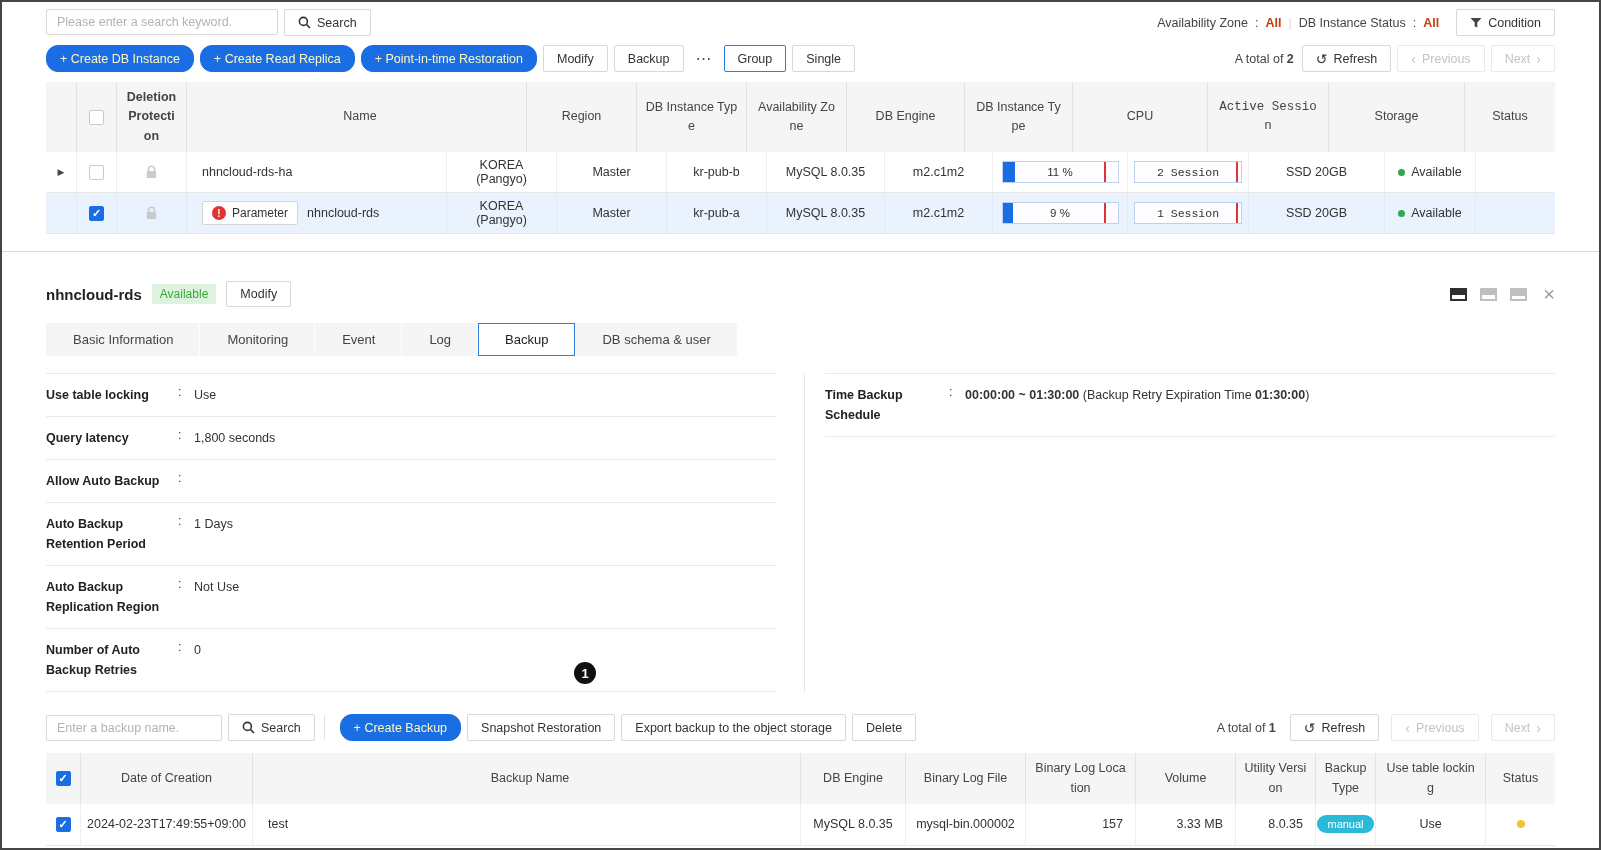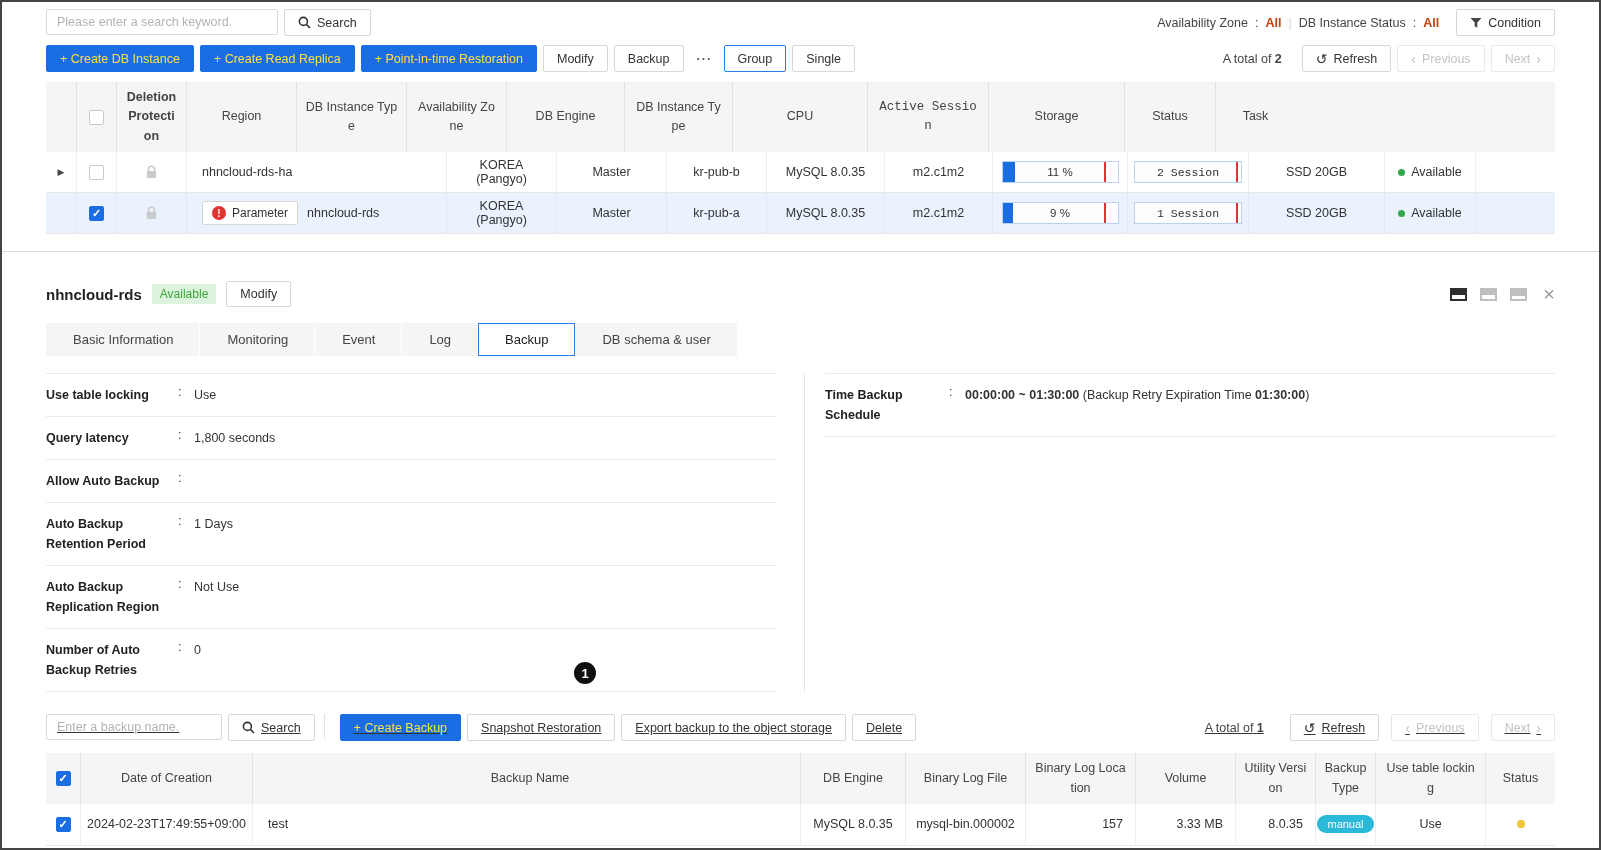--- a/index.html
+++ b/index.html
@@ -8,21 +8,21 @@
     position: relative; width: 1601px; height: 850px;
     border: 2px solid #454545; background: #fff; overflow: hidden;
     font-family: "Liberation Sans", sans-serif; color: #333;
   }
   
   .btn {
     display: inline-flex; align-items: center; justify-content: center;
     height: 27px; padding: 0 13px; border: 1px solid #d8d8d8; background: #fff;
     font-size: 12.5px; color: #333; border-radius: 2px; cursor: pointer; white-space: nowrap; gap: 6px;
   }
-  .btn.primary { background: #1a6de3; border-color: #1a6de3; color: #fde047; }
+  .btn.primary { background: #1a6de3; border-color: #1a6de3; color: #fef9c3; border-radius: 12px; }
   .btn.blue-outline { border-color: #2a7de1; }
   .btn.disabled { color: #c3c3c3; border-color: #e9e9e9; cursor: default; }
   .btn .chev { font-size: 14px; line-height: 1; }
   .txtinput {
     height: 26px; border: 1px solid #d9d9d9; border-radius: 2px; padding: 0 10px;
     font-size: 12.5px; color: #333; font-family: "Liberation Sans", sans-serif; background: #fff;
   }
   .txtinput::placeholder { color: #b3b3b3; }
   .vsep { width: 1px; height: 25px; background: #e2e2e2; margin: 0 9px; }
   .cb {
@@ -34,21 +34,21 @@
   .ydot { width: 8px; height: 8px; border-radius: 50%; background: #f2c437; }
   .icon-svg { display: inline-block; vertical-align: middle; }
   
   .row1 { display: flex; align-items: flex-start; padding: 7px 44px 0 44px; }
   .row1 .search-input { width: 232px; }
   .row1 .filters { margin-left: auto; display: flex; align-items: center; gap: 7px; font-size: 12.5px; color: #444; }
   .filters b { color: #c2410c; }
   .filters .fsep { color: #d8d8d8; }
   .row2 { display: flex; align-items: center; gap: 6px; padding: 9px 44px 0 44px; }
   .row2 .right { margin-left: auto; display: flex; align-items: center; gap: 6px; }
-  .total-label { font-size: 12.5px; color: #444; margin-right: 14px; }
+  .total-label { font-size: 12.5px; color: #444; margin-right: 2px; }
   .more-btn { border: none; background: transparent; font-size: 16px; color: #555; padding: 0 6px; cursor: pointer; }
   
   .itable { margin: 10px 44px 0 44px; }
   .hrow { display: flex; background: #f5f5f6; min-height: 62px; }
   .hcell {
     display: flex; align-items: center; justify-content: center; text-align: center;
     font-size: 12.5px; color: #444; padding: 6px 8px; word-break: break-all; line-height: 1.55;
   }
   .hrow .hcell + .hcell { border-left: 1px solid #e3e3e4; }
   .drow { display: flex; height: 41px; border-bottom: 1px solid #e7e7e7; background: #fff; }
@@ -104,21 +104,21 @@
   .dlist { width: 730px; }
   .dlist .irow:first-child, .dright .irow:first-child { border-top: 1px solid #eaeaea; }
   .irow { display: flex; border-bottom: 1px solid #eaeaea; padding: 11px 0; }
   .dlabel { width: 132px; font-weight: bold; font-size: 12.5px; color: #222; line-height: 1.6; }
   .dcolon { width: 16px; font-size: 12.5px; color: #333; }
   .dvalue { font-size: 12.5px; color: #333; line-height: 1.6; flex: 1; }
   .dvdiv { width: 1px; background: #e6e6e6; margin-left: 28px; align-self: stretch; }
   .dright { flex: 1; margin-left: 20px; }
   .dright .dlabel { width: 124px; }
   
-  .btoolbar { display: flex; padding: 22px 44px 0 44px; text-decoration: underline; }
+  .btoolbar { display: flex; align-items: center; padding: 22px 44px 0 44px; }
   .btoolbar .binput { width: 176px; }
   .btoolbar .btn { margin-left: 6px; }
   .btoolbar .right { margin-left: auto; display: flex; align-items: center; gap: 6px; }
   .marker {
     position: absolute; left: 572px; top: 660px; width: 22px; height: 22px; border-radius: 50%;
     background: #101010; color: #fff; font-size: 13px; font-weight: bold;
     display: flex; align-items: center; justify-content: center; z-index: 6;
   }
   
   .btable { margin: 12px 44px 0 44px; }
@@ -191,30 +191,30 @@
     </div>
   </div>
 
   <div class="itable">
     <div class="hrow">
       <div class="hcell c-exp"></div>
       <div class="hcell c-chk">
         <span class="cb"></span>
       </div>
       <div class="hcell c-prot">Deletion Protection</div>
+      <div class="hcell c-name" style="justify-content:center">Name</div>
       <div class="hcell c-region">Region</div>
       <div class="hcell c-type">DB Instance Type</div>
       <div class="hcell c-zone">Availability Zone</div>
       <div class="hcell c-eng">DB Engine</div>
       <div class="hcell c-ity">DB Instance Type</div>
       <div class="hcell c-cpu">CPU</div>
       <div class="hcell c-ses">Active Session</div>
       <div class="hcell c-sto">Storage</div>
       <div class="hcell c-sta">Status</div>
-      <div class="hcell c-task">Task</div>
     </div>
 
     <div class="drow">
       <div class="cell c-exp">
           <span class="exp-arrow">▶</span>
         </div>
       <div class="cell c-chk">
           <span class="cb"></span>
         </div>
       <div class="cell c-prot">

